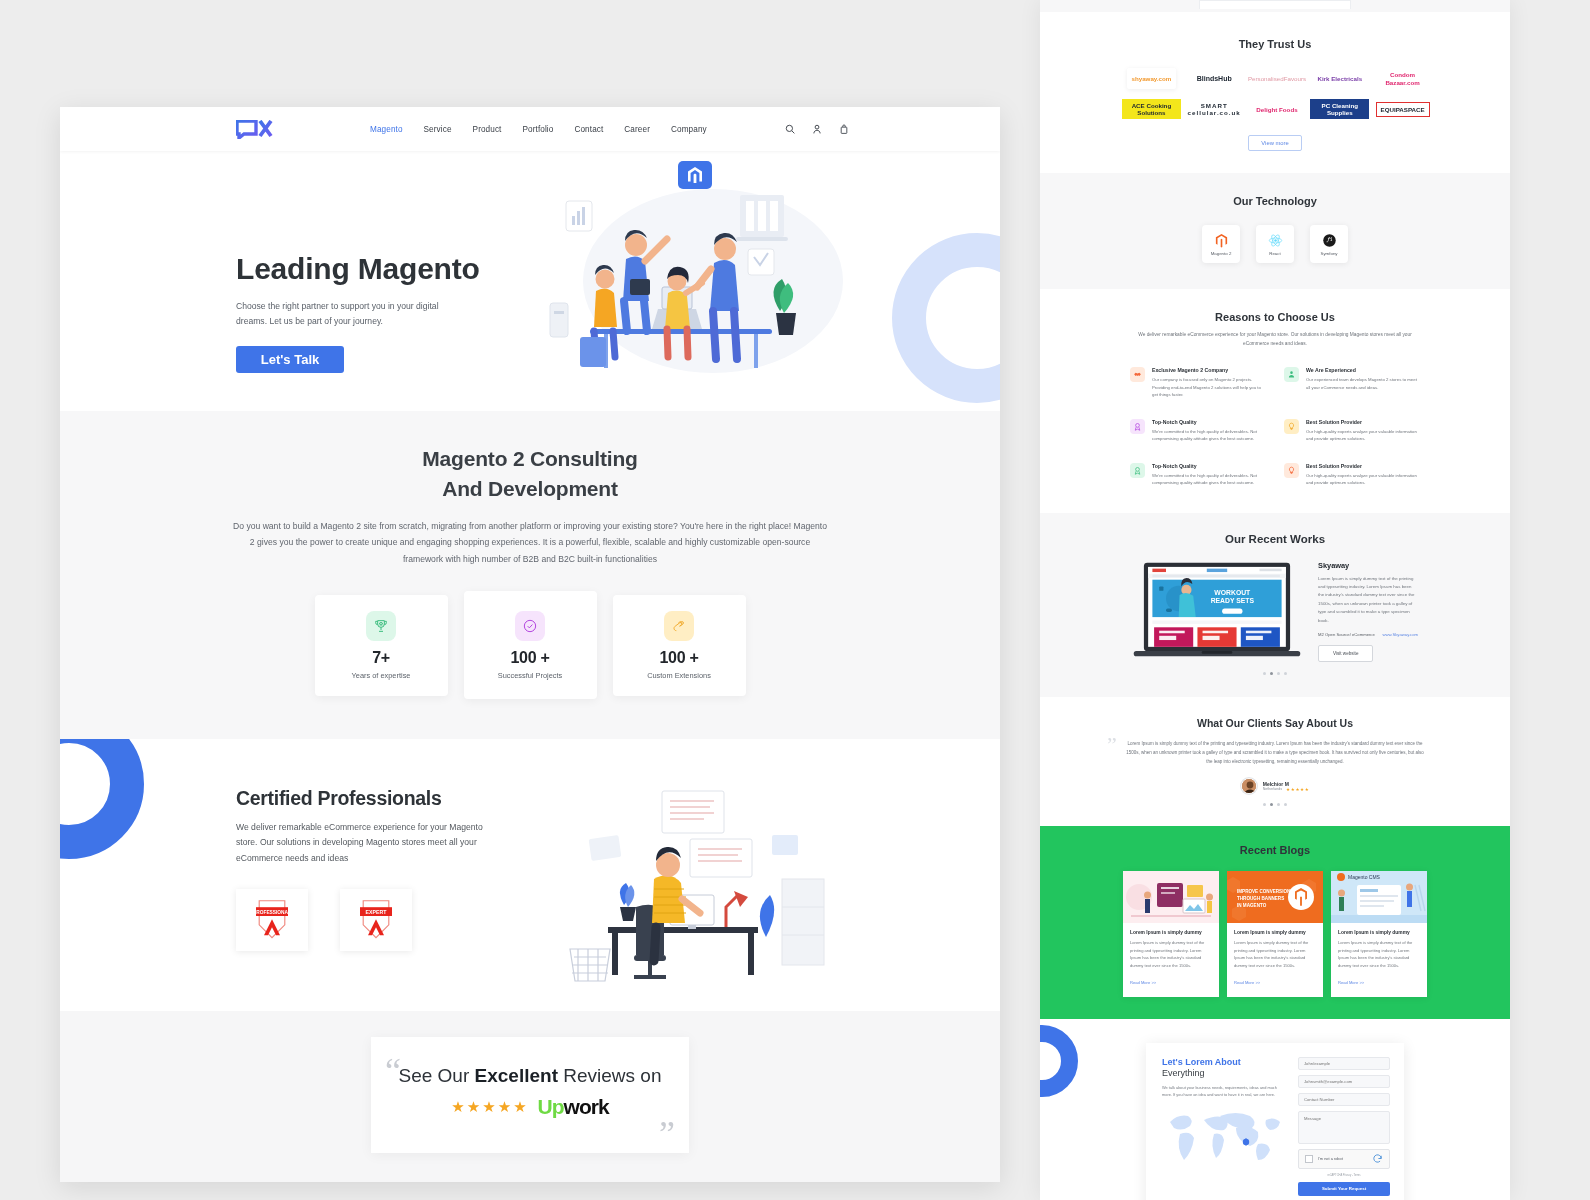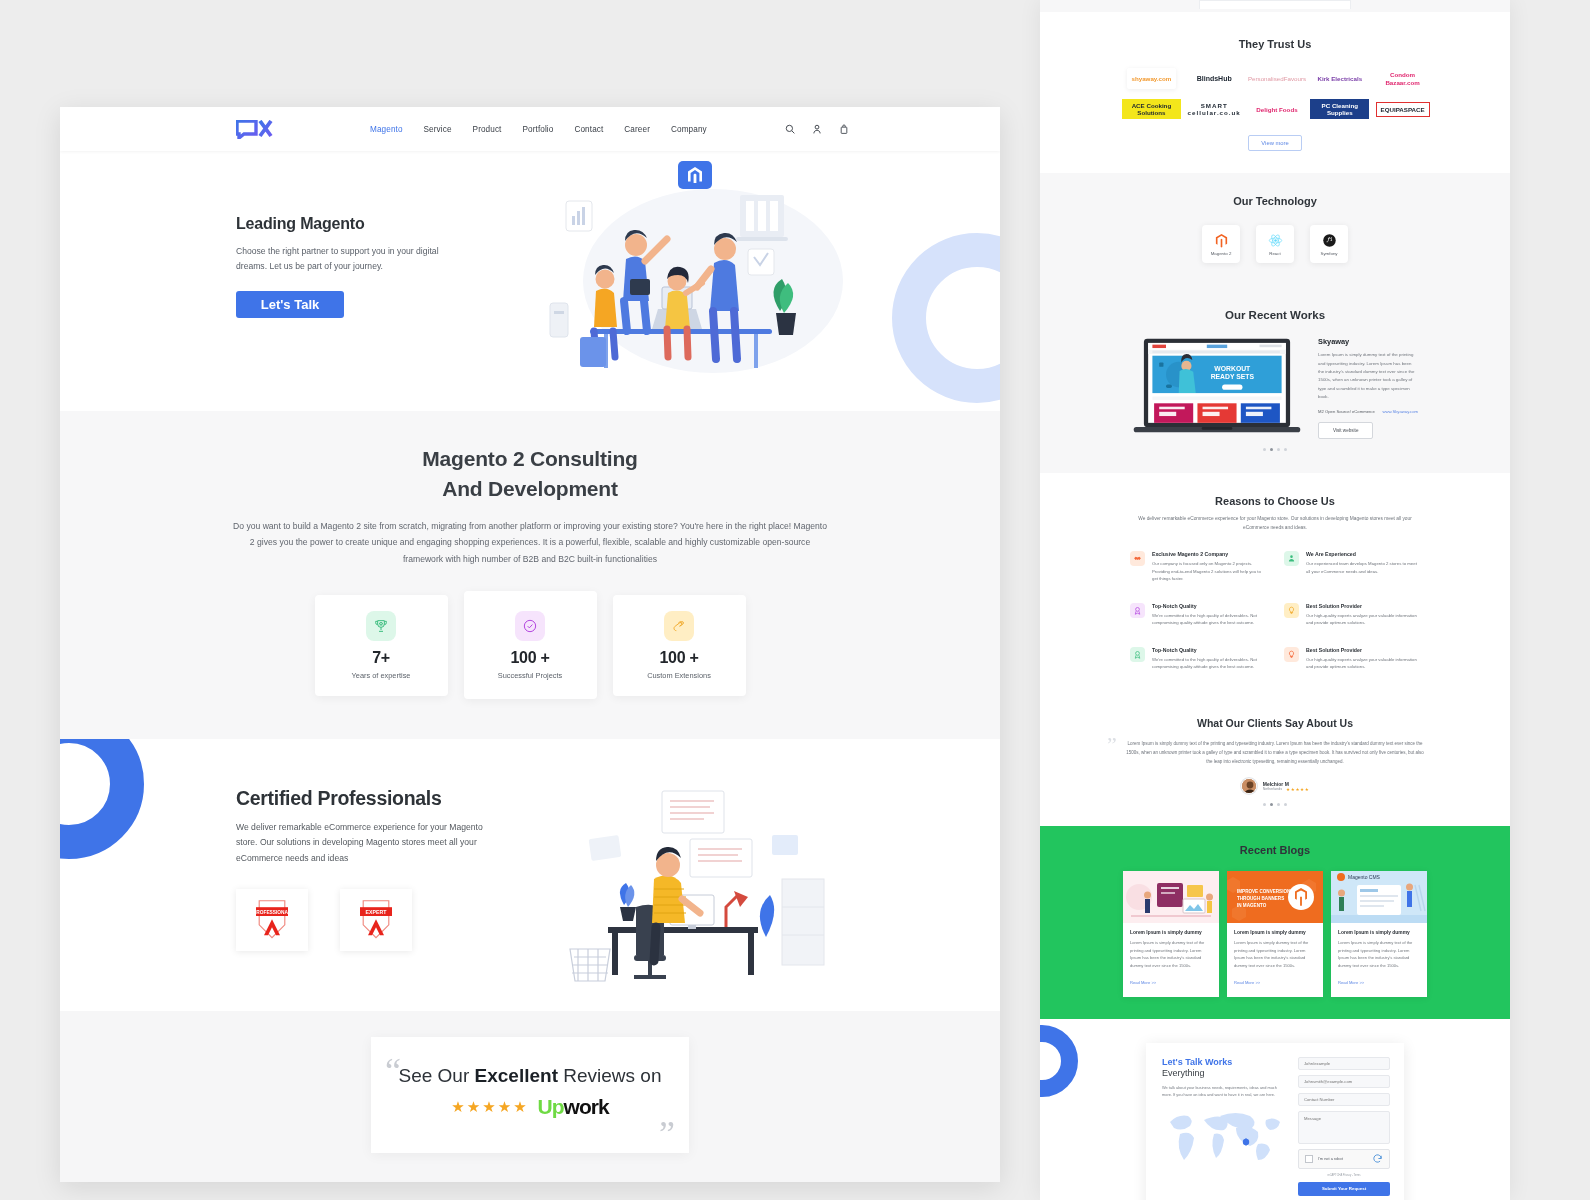--- a/index.html
+++ b/index.html
@@ -35,21 +35,21 @@
   .nav-icons { display:flex; gap:17px; margin-left:78px; align-items:center; }
   .nav-icons svg { display:block; }
 
   
   .hero { position:relative; height:260px; background:#fff; overflow:hidden; }
   .hero-ring {
     position:absolute; right:-62px; top:82px; width:170px; height:170px;
     border-radius:50%; border:34px solid #d6e2fb;
   }
   .hero-inner { position:relative; z-index:3; padding-left:176px; padding-top:62px; }
-  .hero h1 { font-size:16px; color:#2e3338; font-weight:bold; line-height:1.33; letter-spacing:-.2px;}
+  .hero h1 { font-size:30px; color:#2e3338; font-weight:bold; line-height:1.33; letter-spacing:-.2px;margin-top:36px;}
   .hero h1 .blue { color:#3f74e8; display:block; }
   .hero p { font-size:8.6px; color:#5a6069; line-height:1.75; margin-top:10px; width:215px; }
   .btn-talk {
     margin-top:17px; width:108px; height:27px; background:#3f74e8; color:#fff;
     border:none; border-radius:3px; font-size:13px; font-weight:bold;
     font-family:"Liberation Sans", sans-serif; cursor:pointer;
   }
   
   .hero-art { position:absolute; right:122px; top:10px; width:360px; height:240px; z-index:2; }
 
@@ -538,83 +538,20 @@
         <div class="tech-card">
           <svg width="15" height="15" viewBox="0 0 24 24">
             <circle cx="12" cy="12" r="10" fill="#1a1a1a"></circle>
             <path d="M15.4 7.2c-1 0-1.8.6-1.8 1.4 0 .6.5.9 1 1.3.5.4.8.7.6 1.2-.2.5-.9.6-1.4.4l-.3 1c.5.3 1.3.3 1.9 0 .7-.3 1-1 .7-1.8-.2-.5-.7-.9-1.1-1.2-.3-.3-.5-.6-.3-.9.2-.3.8-.3 1.1 0l.4-.9c-.2-.3-.5-.5-.8-.5zM9.6 8.6l-.3 1h.8l-1 3.2c-.3.9-.6 1.4-.8 1.4-.2 0-.2-.2-.1-.5l-.8-.2c-.3.8 0 1.4.8 1.4.9 0 1.4-.7 1.9-2l1-3.3h1l.3-1h-1l.2-.6c.1-.4.4-.6.7-.5l.3-.9c-1 -.2-1.8.2-2.1 1.3l-.2.7z" fill="#fff"></path>
             </svg>
           <span>Symfony</span>
         </div>
       </div>
     </div>
 
-    <div class="r-sec r-works">
-      <div class="r-h2">Our Recent Works</div>
-      <div class="work-row">
-        <svg class="laptop" viewBox="0 0 200 120">
-          <rect x="14" y="2" width="172" height="104" rx="4" fill="#2b2f36"></rect>
-          <rect x="19" y="7" width="162" height="94" fill="#fff"></rect>
-          <rect x="19" y="7" width="162" height="8" fill="#fff"></rect>
-          <rect x="24" y="9" width="16" height="4" fill="#e1443c"></rect>
-          <rect x="88" y="9" width="24" height="4" fill="#5aa3dd"></rect>
-          <rect x="150" y="9" width="26" height="3" fill="#dde1e6"></rect>
-          <rect x="19" y="15" width="162" height="5" fill="#f3f5f7"></rect>
-          <rect x="24" y="16" width="150" height="3" fill="#e5e9ee"></rect>
-
-          <rect x="24" y="22" width="152" height="44" fill="#2f9fd8"></rect>
-          <circle cx="55" cy="44" r="15" fill="#1d7fb5" opacity=".4"></circle>
-          <g fill="#19739f">
-              <rect x="32" y="30" width="5" height="5" rx="1"></rect>
-              <rect x="40" y="56" width="7" height="4" rx="2"></rect>
-            </g>
-
-          <g>
-              <circle cx="64" cy="34" r="6" fill="#e8b690"></circle>
-             <path d="M56 40 q8-5 16 1 l3 25 H55 Z" fill="#3fc1d8"></path>
-             <path d="M58 30 q5-9 13-3 q-1-7 -7-7 q-7 1 -6 10 Z" fill="#2a2e38"></path>
-            </g>
-          <text x="118" y="40" font-size="8" font-weight="bold" fill="#fff" text-anchor="middle" font-family="Liberation Sans, sans-serif">WORKOUT</text>
-          <text x="118" y="49" font-size="8" font-weight="bold" fill="#fff" text-anchor="middle" font-family="Liberation Sans, sans-serif">READY SETS</text>
-          <rect x="106" y="56" width="24" height="6" rx="3" fill="#fff"></rect>
-
-          <rect x="24" y="70" width="152" height="4" fill="#f5f6f8"></rect>
-          <rect x="26" y="78" width="46" height="23" fill="#c2185b"></rect>
-          <rect x="77" y="78" width="46" height="23" fill="#e53935"></rect>
-          <rect x="128" y="78" width="46" height="23" fill="#1e56c4"></rect>
-          <g fill="#fff" opacity=".92">
-            <rect x="32" y="82" width="30" height="3"></rect>
-              <rect x="32" y="88" width="20" height="5"></rect>
-            <rect x="83" y="82" width="30" height="3"></rect>
-              <rect x="83" y="88" width="20" height="5"></rect>
-            <rect x="134" y="82" width="30" height="3"></rect>
-              <rect x="134" y="88" width="20" height="5"></rect>
-            </g>
-
-          <rect x="2" y="106" width="196" height="6" rx="3" fill="#3a3f47"></rect>
-          <rect x="82" y="106" width="36" height="3" rx="1.5" fill="#22262c"></rect>
-        </svg>
-        <div class="work-info">
-          <h4>Skyaway</h4>
-          <p>Lorem Ipsum is simply dummy text of the printing and typesetting industry. Lorem Ipsum has been the industry's standard dummy text ever since the 1500s, when an unknown printer took a galley of type and scrambled it to make a type specimen book.</p>
-          <div class="work-meta">
-            <span class="tag">M2 Open Source/ eCommerce</span>
-            <span class="url">www.Skyaway.com</span>
-          </div>
-          <button class="btn-visit">Visit website</button>
-        </div>
-      </div>
-      <div class="dots">
-        <i></i>
-        <i class="on"></i>
-        <i></i>
-        <i></i>
-      </div>
-    </div>
-
     <div class="r-sec r-reasons">
       <div class="r-h2">Reasons to Choose Us</div>
       <div class="sub">We deliver remarkable eCommerce experience for your Magento store. Our solutions in developing Magento stores meet all your eCommerce needs and ideas.</div>
       <div class="reason-grid">
         <div class="reason">
           <div class="r-ico" style="background:#ffe9dc">
             <svg width="9" height="9" viewBox="0 0 24 24" fill="#f4683a">
                 <path d="M3 11l4-4 5 2 5-2 4 4-4 5-3-2-2 2-2-2-3 2z"></path>
               </svg>
             </div>
@@ -676,20 +613,83 @@
             <svg width="9" height="9" viewBox="0 0 24 24" fill="none" stroke="#f4683a" stroke-width="2">
               <path d="M9 17h6M10 20h4"></path>
                 <path d="M12 3a6 6 0 00-3 11v3h6v-3a6 6 0 00-3-11z"></path>
               </svg>
             </div>
           <div>
             <h4>Best Solution Provider</h4>
             <p>Our high-quality experts analyze your valuable information and provide optimum solutions.</p>
           </div>
         </div>
+      </div>
+    </div>
+
+    <div class="r-sec r-works">
+      <div class="r-h2">Our Recent Works</div>
+      <div class="work-row">
+        <svg class="laptop" viewBox="0 0 200 120">
+          <rect x="14" y="2" width="172" height="104" rx="4" fill="#2b2f36"></rect>
+          <rect x="19" y="7" width="162" height="94" fill="#fff"></rect>
+          <rect x="19" y="7" width="162" height="8" fill="#fff"></rect>
+          <rect x="24" y="9" width="16" height="4" fill="#e1443c"></rect>
+          <rect x="88" y="9" width="24" height="4" fill="#5aa3dd"></rect>
+          <rect x="150" y="9" width="26" height="3" fill="#dde1e6"></rect>
+          <rect x="19" y="15" width="162" height="5" fill="#f3f5f7"></rect>
+          <rect x="24" y="16" width="150" height="3" fill="#e5e9ee"></rect>
+
+          <rect x="24" y="22" width="152" height="44" fill="#2f9fd8"></rect>
+          <circle cx="55" cy="44" r="15" fill="#1d7fb5" opacity=".4"></circle>
+          <g fill="#19739f">
+              <rect x="32" y="30" width="5" height="5" rx="1"></rect>
+              <rect x="40" y="56" width="7" height="4" rx="2"></rect>
+            </g>
+
+          <g>
+              <circle cx="64" cy="34" r="6" fill="#e8b690"></circle>
+             <path d="M56 40 q8-5 16 1 l3 25 H55 Z" fill="#3fc1d8"></path>
+             <path d="M58 30 q5-9 13-3 q-1-7 -7-7 q-7 1 -6 10 Z" fill="#2a2e38"></path>
+            </g>
+          <text x="118" y="40" font-size="8" font-weight="bold" fill="#fff" text-anchor="middle" font-family="Liberation Sans, sans-serif">WORKOUT</text>
+          <text x="118" y="49" font-size="8" font-weight="bold" fill="#fff" text-anchor="middle" font-family="Liberation Sans, sans-serif">READY SETS</text>
+          <rect x="106" y="56" width="24" height="6" rx="3" fill="#fff"></rect>
+
+          <rect x="24" y="70" width="152" height="4" fill="#f5f6f8"></rect>
+          <rect x="26" y="78" width="46" height="23" fill="#c2185b"></rect>
+          <rect x="77" y="78" width="46" height="23" fill="#e53935"></rect>
+          <rect x="128" y="78" width="46" height="23" fill="#1e56c4"></rect>
+          <g fill="#fff" opacity=".92">
+            <rect x="32" y="82" width="30" height="3"></rect>
+              <rect x="32" y="88" width="20" height="5"></rect>
+            <rect x="83" y="82" width="30" height="3"></rect>
+              <rect x="83" y="88" width="20" height="5"></rect>
+            <rect x="134" y="82" width="30" height="3"></rect>
+              <rect x="134" y="88" width="20" height="5"></rect>
+            </g>
+
+          <rect x="2" y="106" width="196" height="6" rx="3" fill="#3a3f47"></rect>
+          <rect x="82" y="106" width="36" height="3" rx="1.5" fill="#22262c"></rect>
+        </svg>
+        <div class="work-info">
+          <h4>Skyaway</h4>
+          <p>Lorem Ipsum is simply dummy text of the printing and typesetting industry. Lorem Ipsum has been the industry's standard dummy text ever since the 1500s, when an unknown printer took a galley of type and scrambled it to make a type specimen book.</p>
+          <div class="work-meta">
+            <span class="tag">M2 Open Source/ eCommerce</span>
+            <span class="url">www.Skyaway.com</span>
+          </div>
+          <button class="btn-visit">Visit website</button>
+        </div>
+      </div>
+      <div class="dots">
+        <i></i>
+        <i class="on"></i>
+        <i></i>
+        <i></i>
       </div>
     </div>
 
     <div class="r-sec r-testi">
       <div class="r-h2">What Our Clients Say About Us</div>
       <div class="testi-body">
         <span class="testi-q">”</span>
         <p>Lorem Ipsum is simply dummy text of the printing and typesetting industry. Lorem Ipsum has been the industry's standard dummy text ever since the 1500s, when an unknown printer took a galley of type and scrambled it to make a type specimen book. It has survived not only five centuries, but also the leap into electronic typesetting, remaining essentially unchanged.</p>
       </div>
       <div class="testi-user">
@@ -803,21 +803,21 @@
             <a>Read More &gt;&gt;</a>
           </div>
         </div>
       </div>
     </div>
 
     <div class="r-sec r-contact">
       <div class="contact-ring"></div>
       <div class="contact-card">
         <div class="cc-left">
-          <h3>Let's Talk Works</h3>
+          <h3>Let's Lorem About</h3>
           <h4>Everything</h4>
           <p>We talk about your business needs, requirements, ideas and much more. If you have an idea and want to have it in real, we are here.</p>
           <svg viewBox="0 0 124 62" width="124" height="62" style="margin-top:8px">
             <g fill="#cfe0fa">
               <path d="M8 16 q8-8 18-6 q6 4 2 10 q-8 6 -16 2 z"></path>
               <path d="M18 28 q10-4 14 4 q-2 14 -10 22 q-8-12 -4-26 z"></path>
               <path d="M42 14 q12-6 22-2 q4 8 -2 12 q-12 2 -20 -10 z"></path>
               <path d="M52 28 q8-2 10 6 q-2 14 -8 18 q-6 -12 -2 -24 z"></path>
               <path d="M58 10 q16-6 30 0 q8 6 2 12 q-18 4 -32 -12 z"></path>
               <path d="M74 22 q14-4 22 4 q2 10 -8 14 q-14 -6 -14 -18 z"></path>

